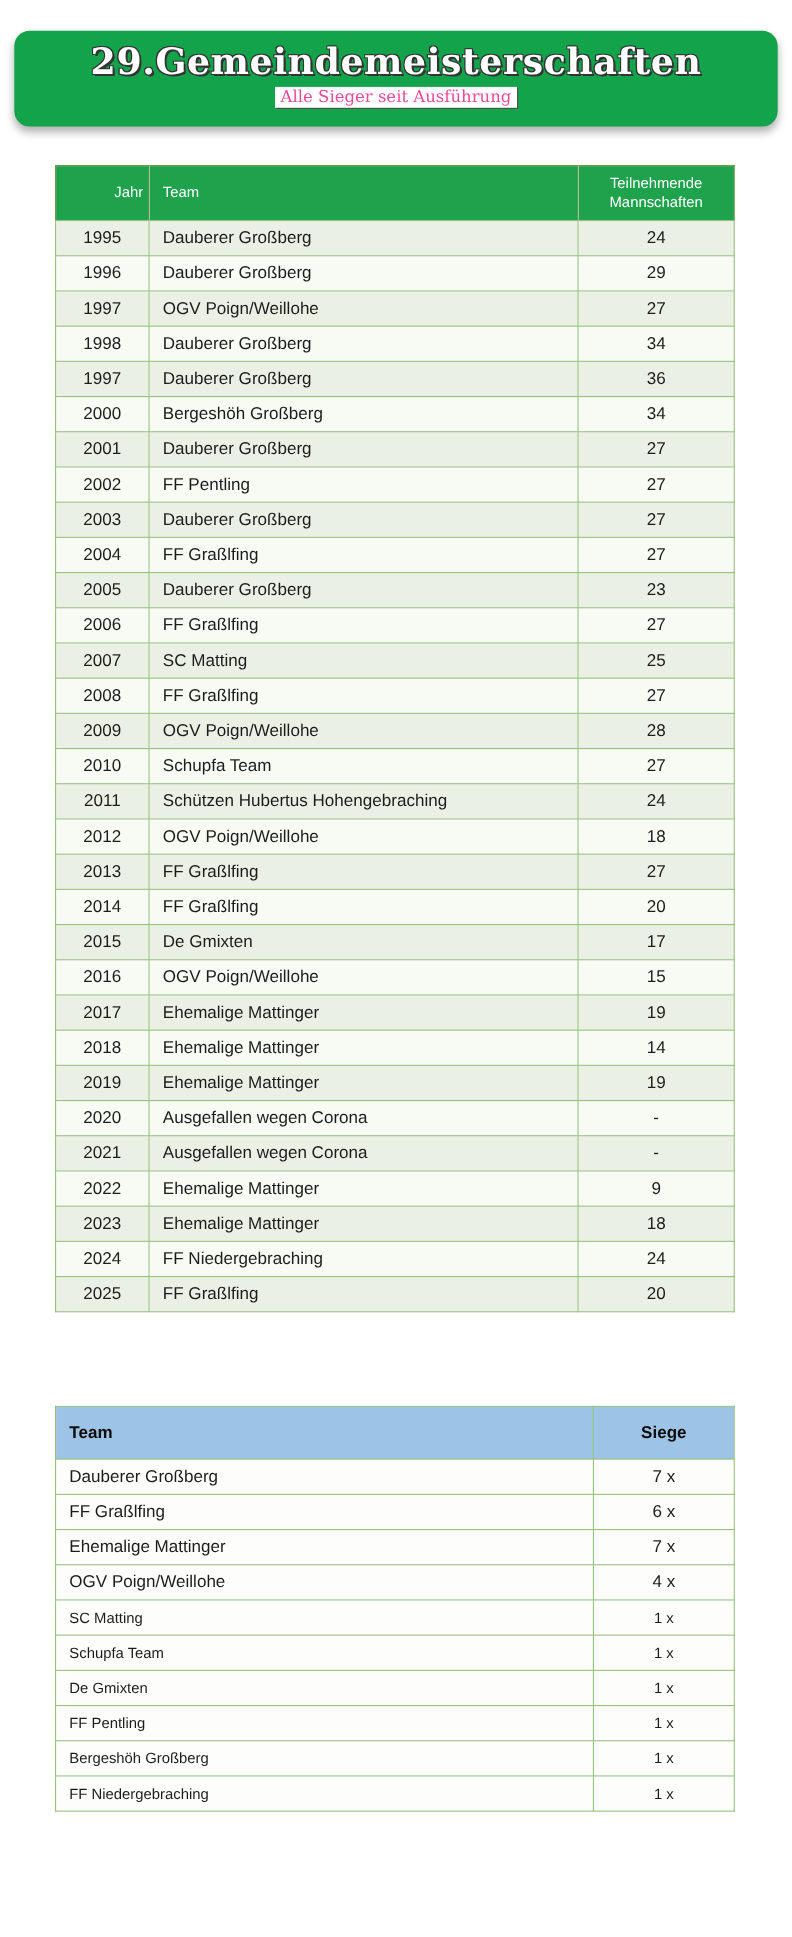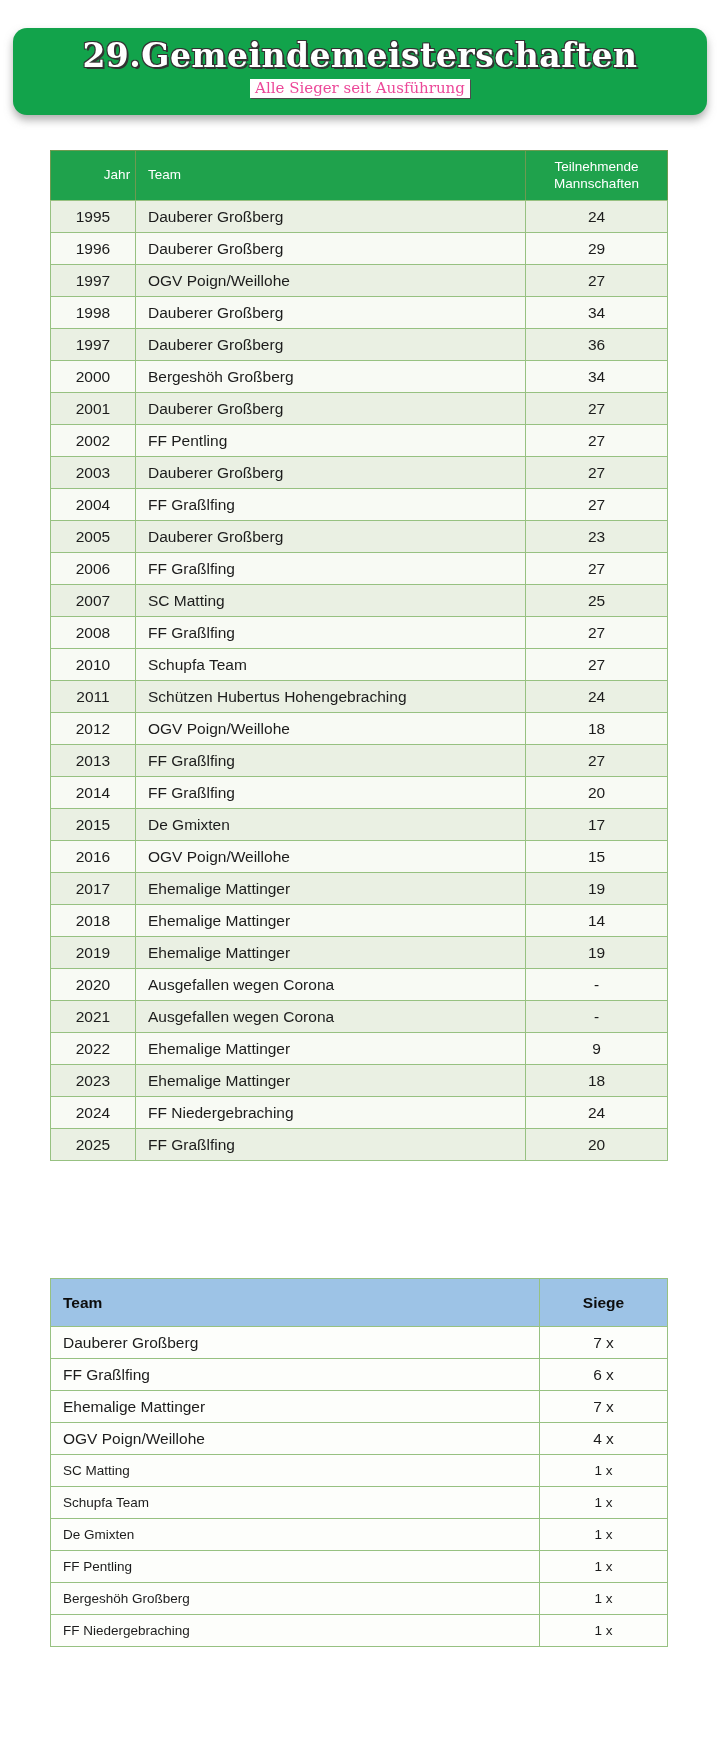--- a/index.html
+++ b/index.html
@@ -207,20 +207,25 @@
       <tr class="shaded">
         <td>2007</td>
         <td>SC Matting</td>
         <td>25</td>
       </tr>
       <tr class="plain">
         <td>2008</td>
         <td>FF Graßlfing</td>
         <td>27</td>
       </tr>
+      <tr class="shaded">
+        <td>2009</td>
+        <td>OGV Poign/Weillohe</td>
+        <td>28</td>
+      </tr>
       <tr class="plain">
         <td>2010</td>
         <td>Schupfa Team</td>
         <td>27</td>
       </tr>
       <tr class="shaded">
         <td>2011</td>
         <td>Schützen Hubertus Hohengebraching</td>
         <td>24</td>
       </tr>

